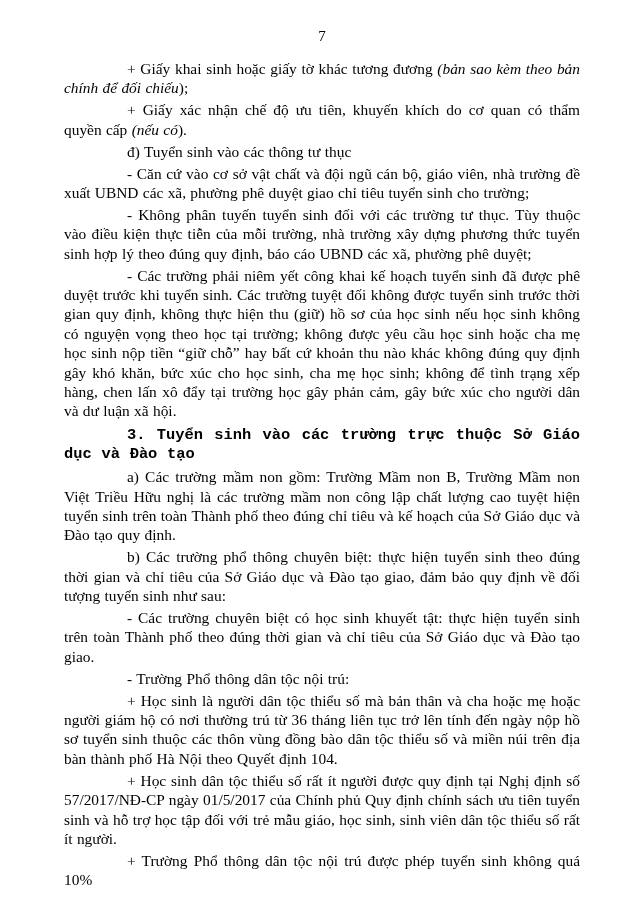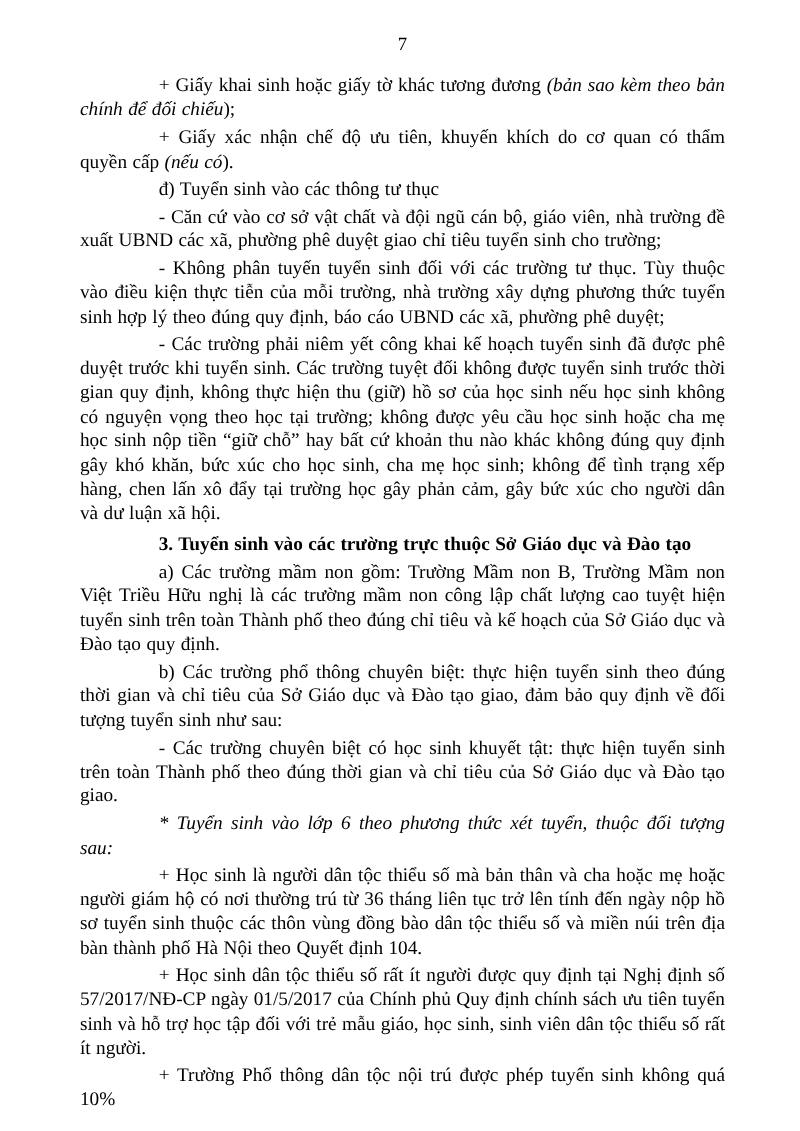--- a/index.html
+++ b/index.html
@@ -29,20 +29,21 @@
     padding: 0;
     font-size: 15.4px;
     line-height: 19.4px;
     text-align: justify;
     text-indent: 63px;
     word-spacing: 0.5px;
   }
   .doc-body p.heading {
     font-weight: bold;
     margin-top: 5px;
+    font-family: Liberation Mono, monospace;
   }
   .seg-normal { font-style: normal; font-weight: inherit; }
   .seg-italic { font-style: italic; }
   .seg-bold   { font-weight: bold; }
 </style>
 </head>
 <body>
 
 <div class="page">
   <div class="page-number">7</div>
@@ -50,18 +51,18 @@
       <p class="para"><span class="seg-normal">+ Giấy khai sinh hoặc giấy tờ khác tương đương </span><span class="seg-italic">(bản sao kèm theo bản chính để đối chiếu</span><span class="seg-normal">);</span></p>
       <p class="para"><span class="seg-normal">+ Giấy xác nhận chế độ ưu tiên, khuyến khích do cơ quan có thẩm quyền cấp </span><span class="seg-italic">(nếu có</span><span class="seg-normal">).</span></p>
       <p class="para"><span class="seg-normal">đ) Tuyển sinh vào các thông tư thục</span></p>
       <p class="para"><span class="seg-normal">- Căn cứ vào cơ sở vật chất và đội ngũ cán bộ, giáo viên, nhà trường đề xuất UBND các xã, phường phê duyệt giao chỉ tiêu tuyển sinh cho trường;</span></p>
       <p class="para"><span class="seg-normal">- Không phân tuyến tuyển sinh đối với các trường tư thục. Tùy thuộc vào điều kiện thực tiễn của mỗi trường, nhà trường xây dựng phương thức tuyển sinh hợp lý theo đúng quy định, báo cáo UBND các xã, phường phê duyệt;</span></p>
       <p class="para"><span class="seg-normal">- Các trường phải niêm yết công khai kế hoạch tuyển sinh đã được phê duyệt trước khi tuyển sinh. Các trường tuyệt đối không được tuyển sinh trước thời gian quy định, không thực hiện thu (giữ) hồ sơ của học sinh nếu học sinh không có nguyện vọng theo học tại trường; không được yêu cầu học sinh hoặc cha mẹ học sinh nộp tiền “giữ chỗ” hay bất cứ khoản thu nào khác không đúng quy định gây khó khăn, bức xúc cho học sinh, cha mẹ học sinh; không để tình trạng xếp hàng, chen lấn xô đẩy tại trường học gây phản cảm, gây bức xúc cho người dân và dư luận xã hội.</span></p>
       <p class="para heading"><span class="seg-bold">3. Tuyển sinh vào các trường trực thuộc Sở Giáo dục và Đào tạo</span></p>
       <p class="para"><span class="seg-normal">a) Các trường mầm non gồm: Trường Mầm non B, Trường Mầm non Việt Triều Hữu nghị là các trường mầm non công lập chất lượng cao tuyệt hiện tuyển sinh trên toàn Thành phố theo đúng chỉ tiêu và kế hoạch của Sở Giáo dục và Đào tạo quy định.</span></p>
       <p class="para"><span class="seg-normal">b) Các trường phổ thông chuyên biệt: thực hiện tuyển sinh theo đúng thời gian và chỉ tiêu của Sở Giáo dục và Đào tạo giao, đảm bảo quy định về đối tượng tuyển sinh như sau:</span></p>
       <p class="para"><span class="seg-normal">- Các trường chuyên biệt có học sinh khuyết tật: thực hiện tuyển sinh trên toàn Thành phố theo đúng thời gian và chỉ tiêu của Sở Giáo dục và Đào tạo giao.</span></p>
-      <p class="para"><span class="seg-italic">* Tuyển sinh vào lớp 6 theo phương thức xét tuyển, thuộc đối tượng sau:</span></p>
+      <p class="para"><span class="seg-normal">- Trường Phổ thông dân tộc nội trú:</span></p>
       <p class="para"><span class="seg-normal">+ Học sinh là người dân tộc thiểu số mà bản thân và cha hoặc mẹ hoặc người giám hộ có nơi thường trú từ 36 tháng liên tục trở lên tính đến ngày nộp hồ sơ tuyển sinh thuộc các thôn vùng đồng bào dân tộc thiểu số và miền núi trên địa bàn thành phố Hà Nội theo Quyết định 104.</span></p>
       <p class="para"><span class="seg-normal">+ Học sinh dân tộc thiểu số rất ít người được quy định tại Nghị định số 57/2017/NĐ-CP ngày 01/5/2017 của Chính phủ Quy định chính sách ưu tiên tuyển sinh và hỗ trợ học tập đối với trẻ mẫu giáo, học sinh, sinh viên dân tộc thiểu số rất ít người.</span></p>
       <p class="para"><span class="seg-normal">+ Trường Phổ thông dân tộc nội trú được phép tuyển sinh không quá 10%</span></p>
     </div>
 </div>
 
 </body></html>

